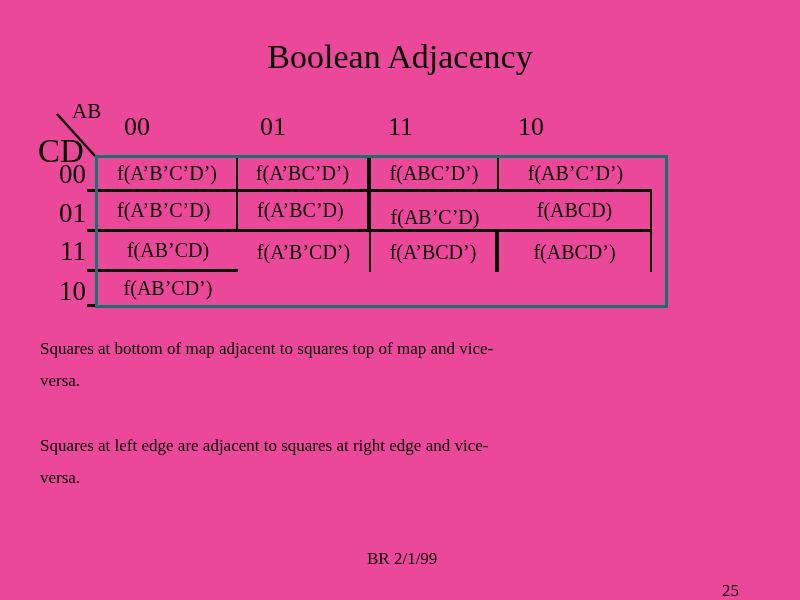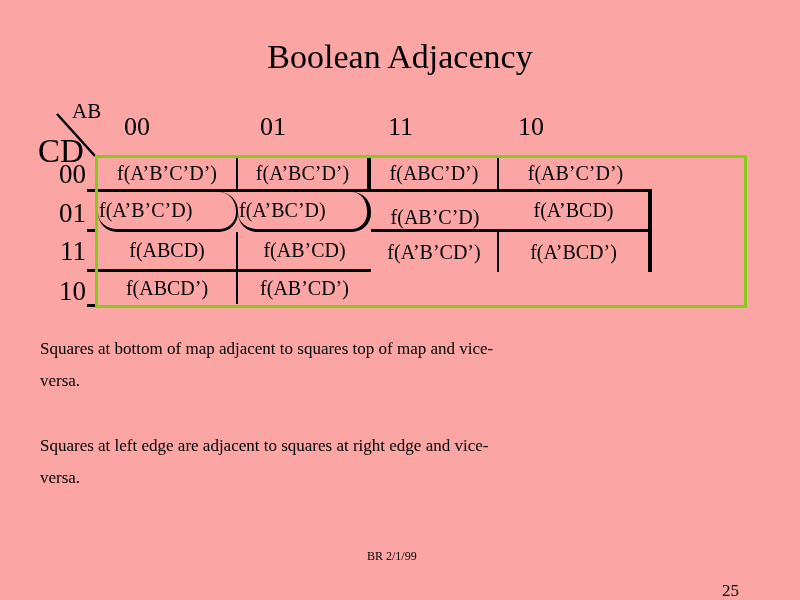--- a/index.html
+++ b/index.html
@@ -1,17 +1,17 @@
 <!DOCTYPE html>
 <html><head>
 <meta charset="utf-8">
 <style>
   html,body{margin:0;padding:0;background:#fff;}
   .slide{
-    position:relative;width:800px;height:600px;background:#fca5a5;
+    position:relative;width:800px;height:600px;background:#ec4899;
     font-family:"Liberation Serif","DejaVu Serif",serif;color:#000;
     overflow:hidden;
   }
   .title{
     position:absolute;left:0;right:0;top:38px;text-align:center;
     font-size:34px;color:#000;
   }
   
   .ab-label{position:absolute;left:72px;top:99px;font-size:21px;}
   .cd-label{position:absolute;left:38px;top:133px;font-size:33px;}
@@ -23,52 +23,52 @@
   .col-hdr.c2{left:388px;}
   .col-hdr.c3{left:518px;}
   
   .row-hdr{position:absolute;width:50px;text-align:right;left:36px;font-size:27px;}
   .row-hdr.r0{top:159px;}
   .row-hdr.r1{top:198px;}
   .row-hdr.r2{top:236px;}
   .row-hdr.r3{top:276px;}
   
   .kmap-table{
-    position:absolute;left:95px;top:155px;width:652px;height:153px;
-    box-sizing:border-box;border:3px solid #84cc16;
+    position:absolute;left:95px;top:155px;width:573px;height:153px;
+    box-sizing:border-box;border:3px solid #0f766e;
     display:grid;
     grid-template-columns:140px 133px 128px 153px;
     grid-template-rows:34px 40px 40px 32px;
   }
   .kcell{
     box-sizing:border-box;
     display:flex;align-items:center;justify-content:center;
     font-size:20px;white-space:nowrap;overflow:hidden;
     border-right:2px solid #000;border-bottom:3px solid #000;
   }
   .kcell.colsep-heavy{border-right-width:4px;}
   .kcell.last-col{border-right:none;}
   .kcell.last-row{border-bottom:none;}
-  .kcell.align-left{justify-content:flex-start;padding-left:1px;border-radius:19px;}
+  .kcell.align-left{justify-content:flex-start;padding-left:19px;}
   .kcell.drop-text{align-items:flex-end;padding-bottom:0;}
   
   .tick{position:absolute;left:87px;width:9px;height:3px;background:#000;}
   .tick.t0{top:189px;}
   .tick.t1{top:229px;}
   .tick.t2{top:269px;}
   .tick.t3{top:304px;}
   
   .para{
     position:absolute;left:40px;width:724px;font-size:17px;line-height:32px;
     white-space:pre-line;
   }
   .para.p0{top:333px;}
   .para.p1{top:430px;font-family:Liberation Serif, serif;}
   
-  .footer-credit{position:absolute;left:367px;top:549px;font-size:12px;}
+  .footer-credit{position:absolute;left:367px;top:549px;font-size:17px;}
   .page-number{position:absolute;left:705px;top:549px;width:34px;text-align:right;font-size:17px;margin-top:32px;}
 </style>
 </head>
 <body>
 
 <div class="slide">
 
   <div class="title">Boolean Adjacency</div>
 
   <span class="ab-label">AB</span>
@@ -95,21 +95,20 @@
   <div class="kmap-table">
     <div class="kcell">f(A’B’C’D’)</div>
     <div class="kcell colsep-heavy">f(A’BC’D’)</div>
     <div class="kcell">f(ABC’D’)</div>
     <div class="kcell last-col">f(AB’C’D’)</div>
 
     <div class="kcell align-left">f(A’B’C’D)</div>
     <div class="kcell colsep-heavy align-left">f(A’BC’D)</div>
     <div class="kcell last-col drop-text">f(AB’C’D)</div>
 
-    <div class="kcell colsep-heavy">f(A’BCD)</div>
     <div class="kcell">f(ABCD)</div>
     <div class="kcell last-col">f(AB’CD)</div>
 
     <div class="kcell last-row">f(A’B’CD’)</div>
     <div class="kcell colsep-heavy last-row">f(A’BCD’)</div>
     <div class="kcell last-row">f(ABCD’)</div>
     <div class="kcell last-col last-row">f(AB’CD’)</div>
   </div>
 
   <div class="para p0">Squares at bottom of map adjacent to squares top of map and vice-

